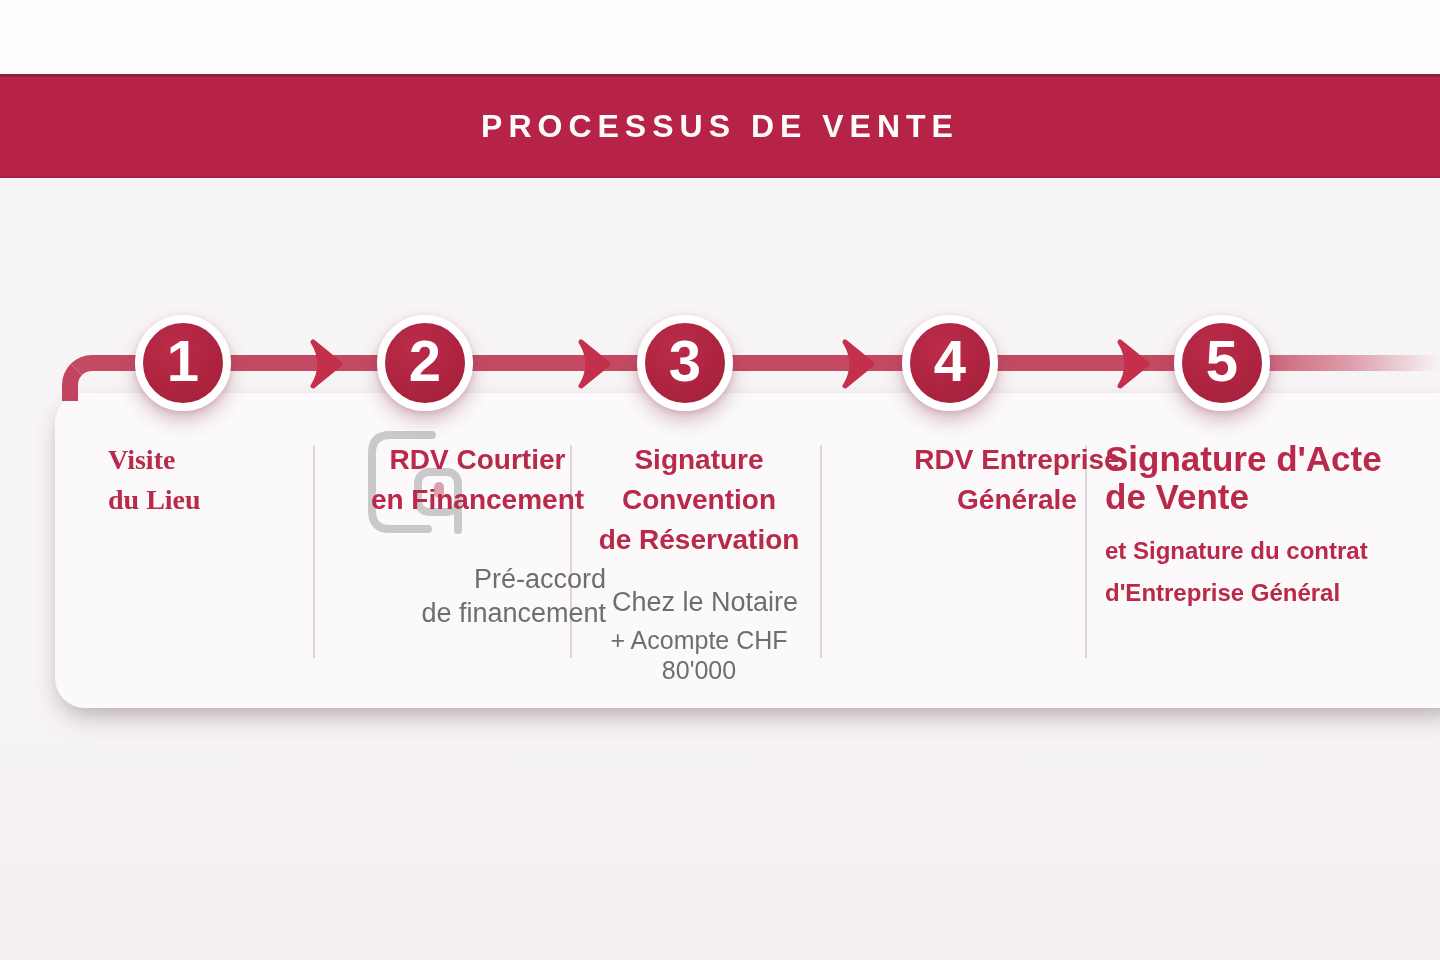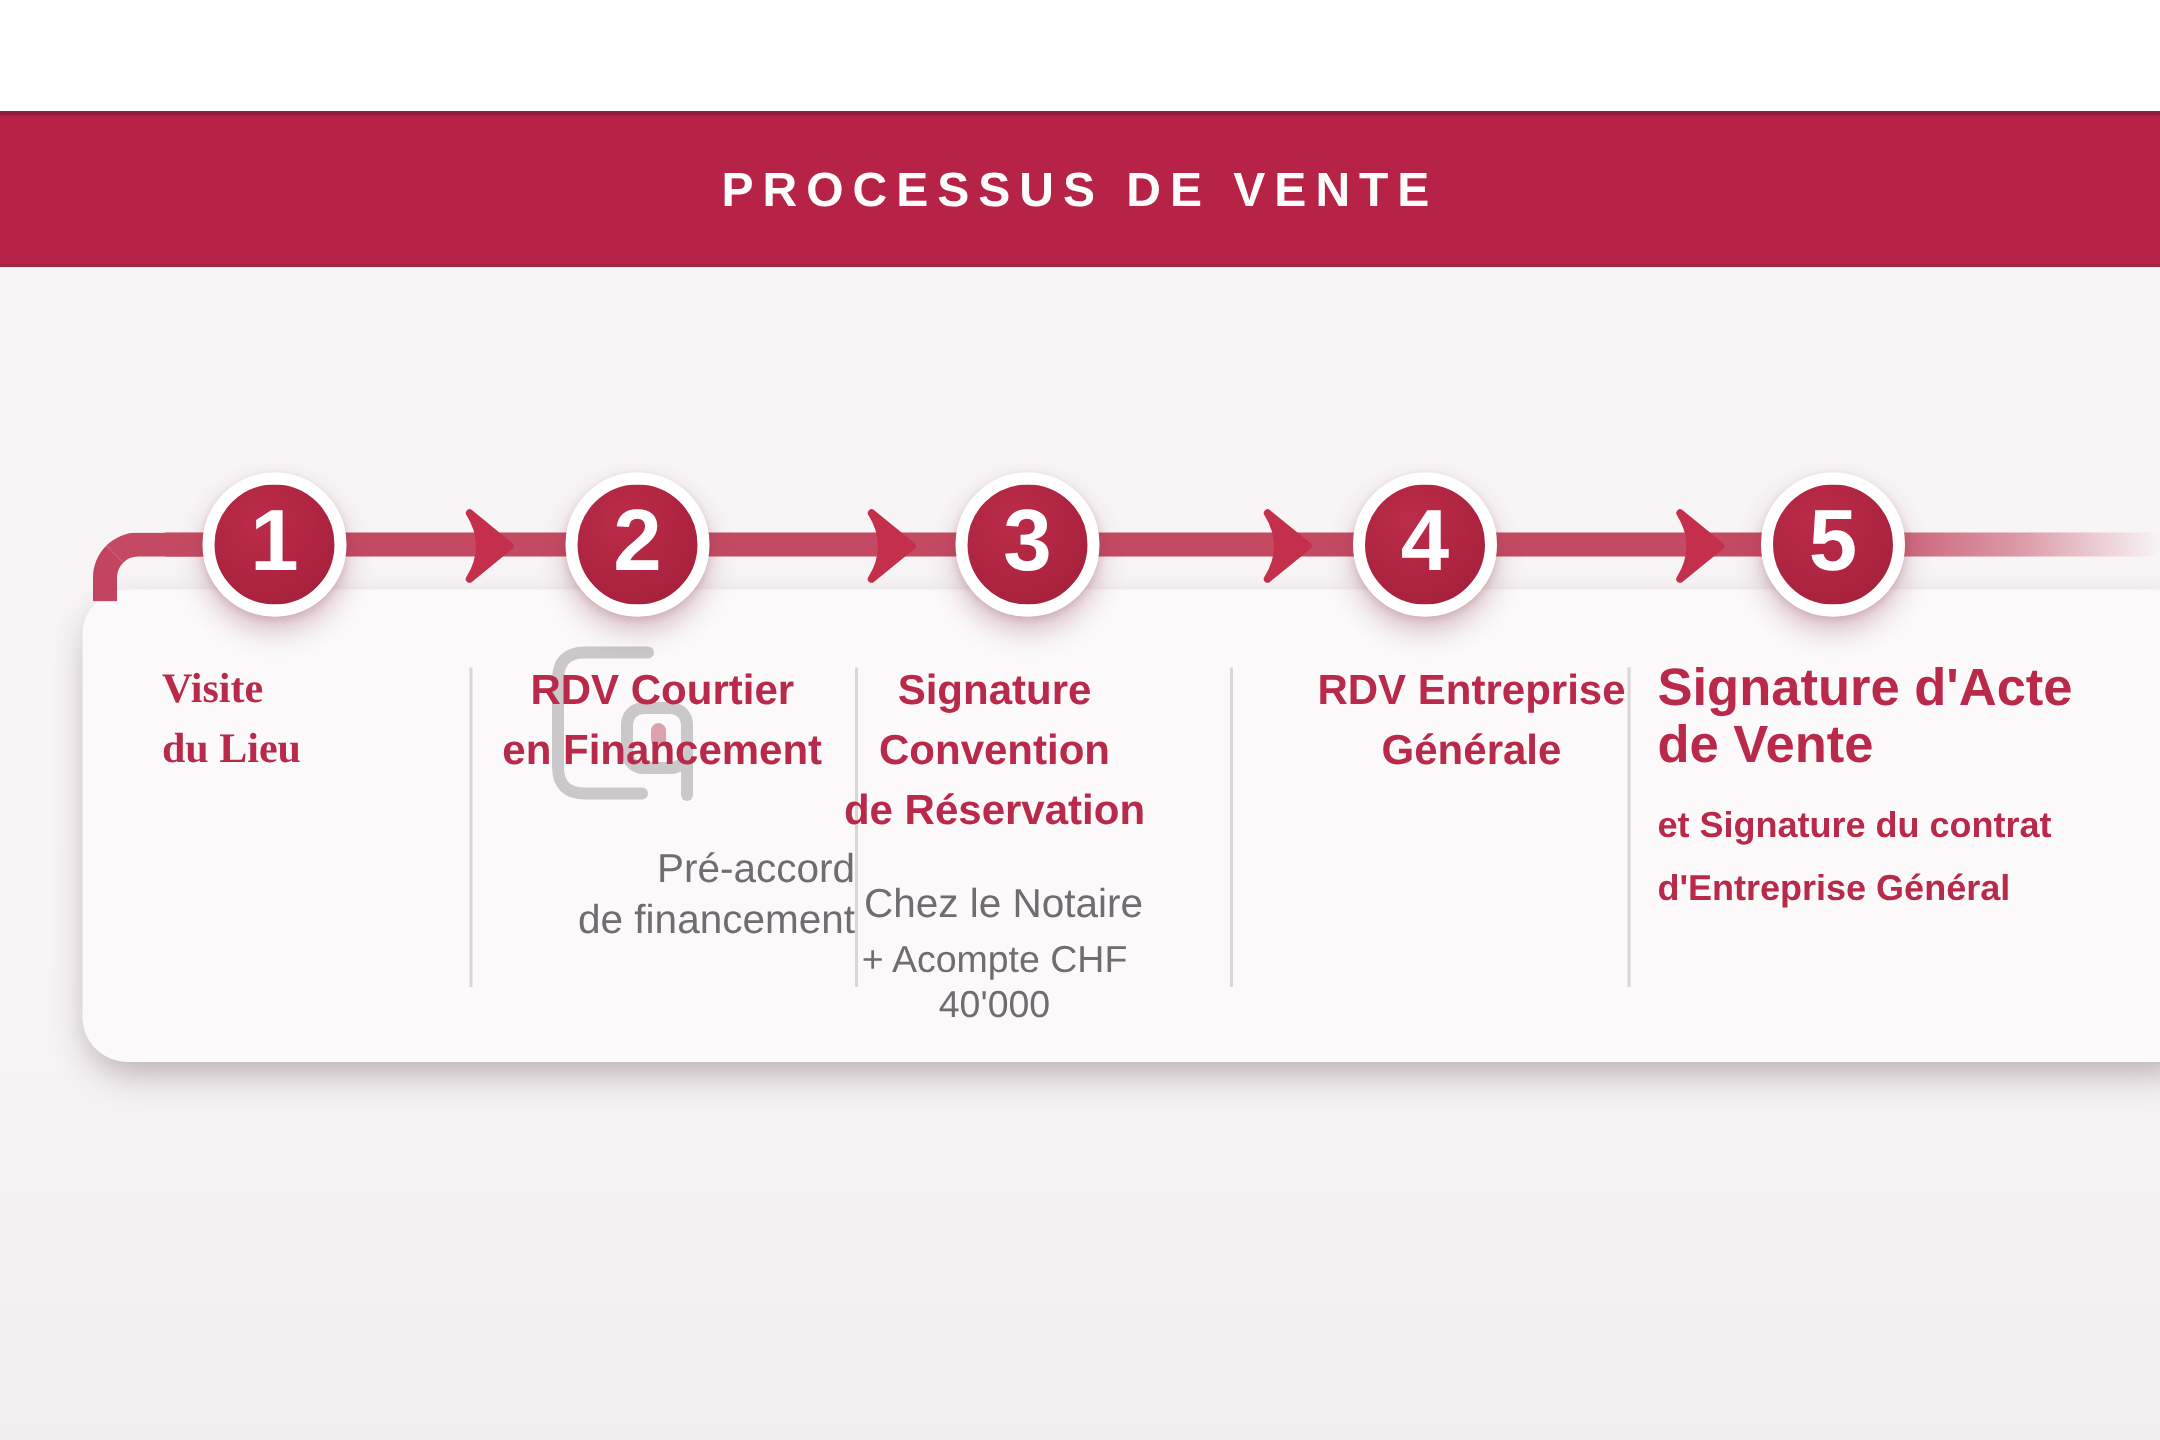--- a/index.html
+++ b/index.html
@@ -107,21 +107,21 @@
     font-size: 28px;
     line-height: 40px;
     white-space: pre-line;
   }
   .col-note {
     color: #6f6d71;
     font-size: 27px;
     line-height: 34px;
     white-space: pre-line;
   }
-  .center { text-align: center; }
+  .center { text-align: center; margin-left: 36px; }
 
   .col1 { left: 108px;  width: 200px; font-family: Liberation Serif, serif; }
   .col2 { left: 313px;  width: 257px; }
   .col2 .col-note  { margin-top: 42px; text-align: right; }
   .col3 { left: 538px;  width: 250px; }
   .col3 .col-note  { margin-top: 25px; padding-left: 12px; }
   .col3 .col-extra { color: #6f6d71; font-size: 25px; line-height: 30px; margin-top: 6px; }
   .col4 { left: 832px;  width: 298px; }
   .col5 { left: 1105px; width: 320px; }
   .col5 .col-title    { font-size: 35px; line-height: 38px; }
@@ -205,21 +205,21 @@
 en Financement</div>
     <div class="col-note">Pré-accord
 de financement</div>
   </div>
 
   <div class="col col3 center">
     <div class="col-title">Signature
 Convention
 de Réservation</div>
     <div class="col-note">Chez le Notaire</div>
-    <div class="col-extra">+ Acompte CHF 40'000</div>
+    <div class="col-extra">+ Acompte CHF 80'000</div>
   </div>
 
   <div class="col col4 center">
     <div class="col-title">RDV Entreprise
 Générale</div>
   </div>
 
   <div class="col col5">
     <div class="col-title">Signature d'Acte
 de Vente</div>

